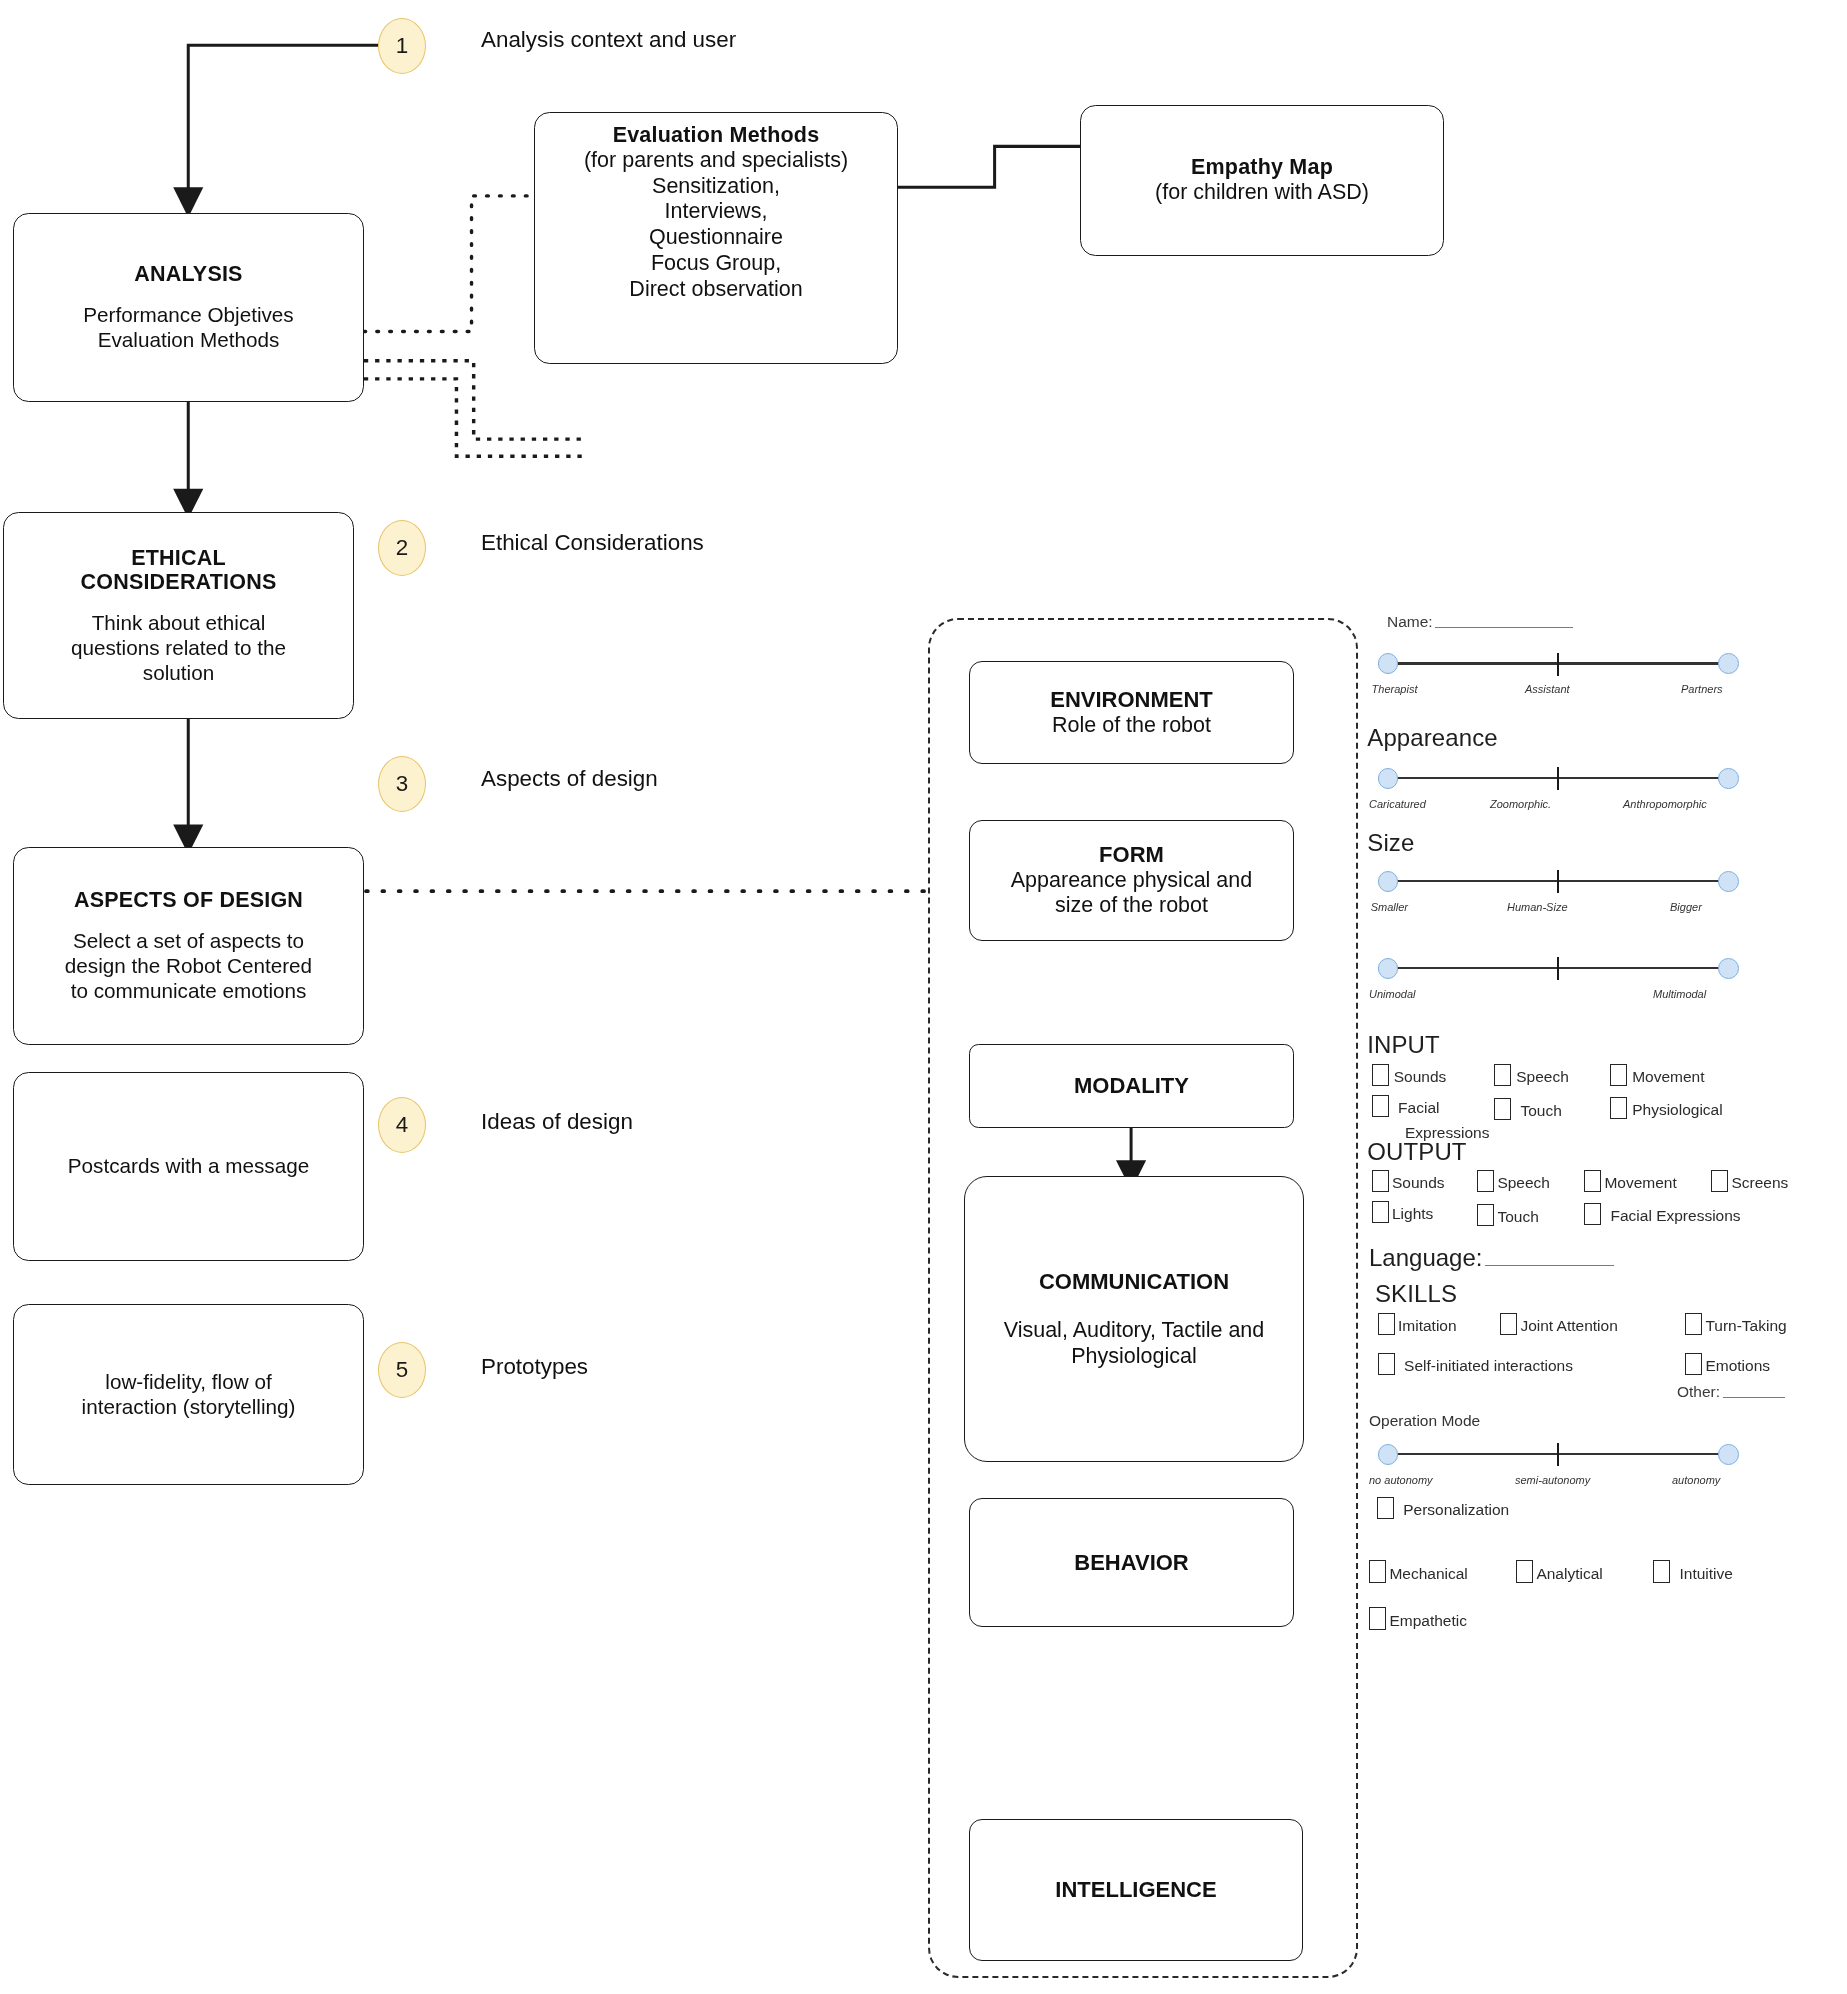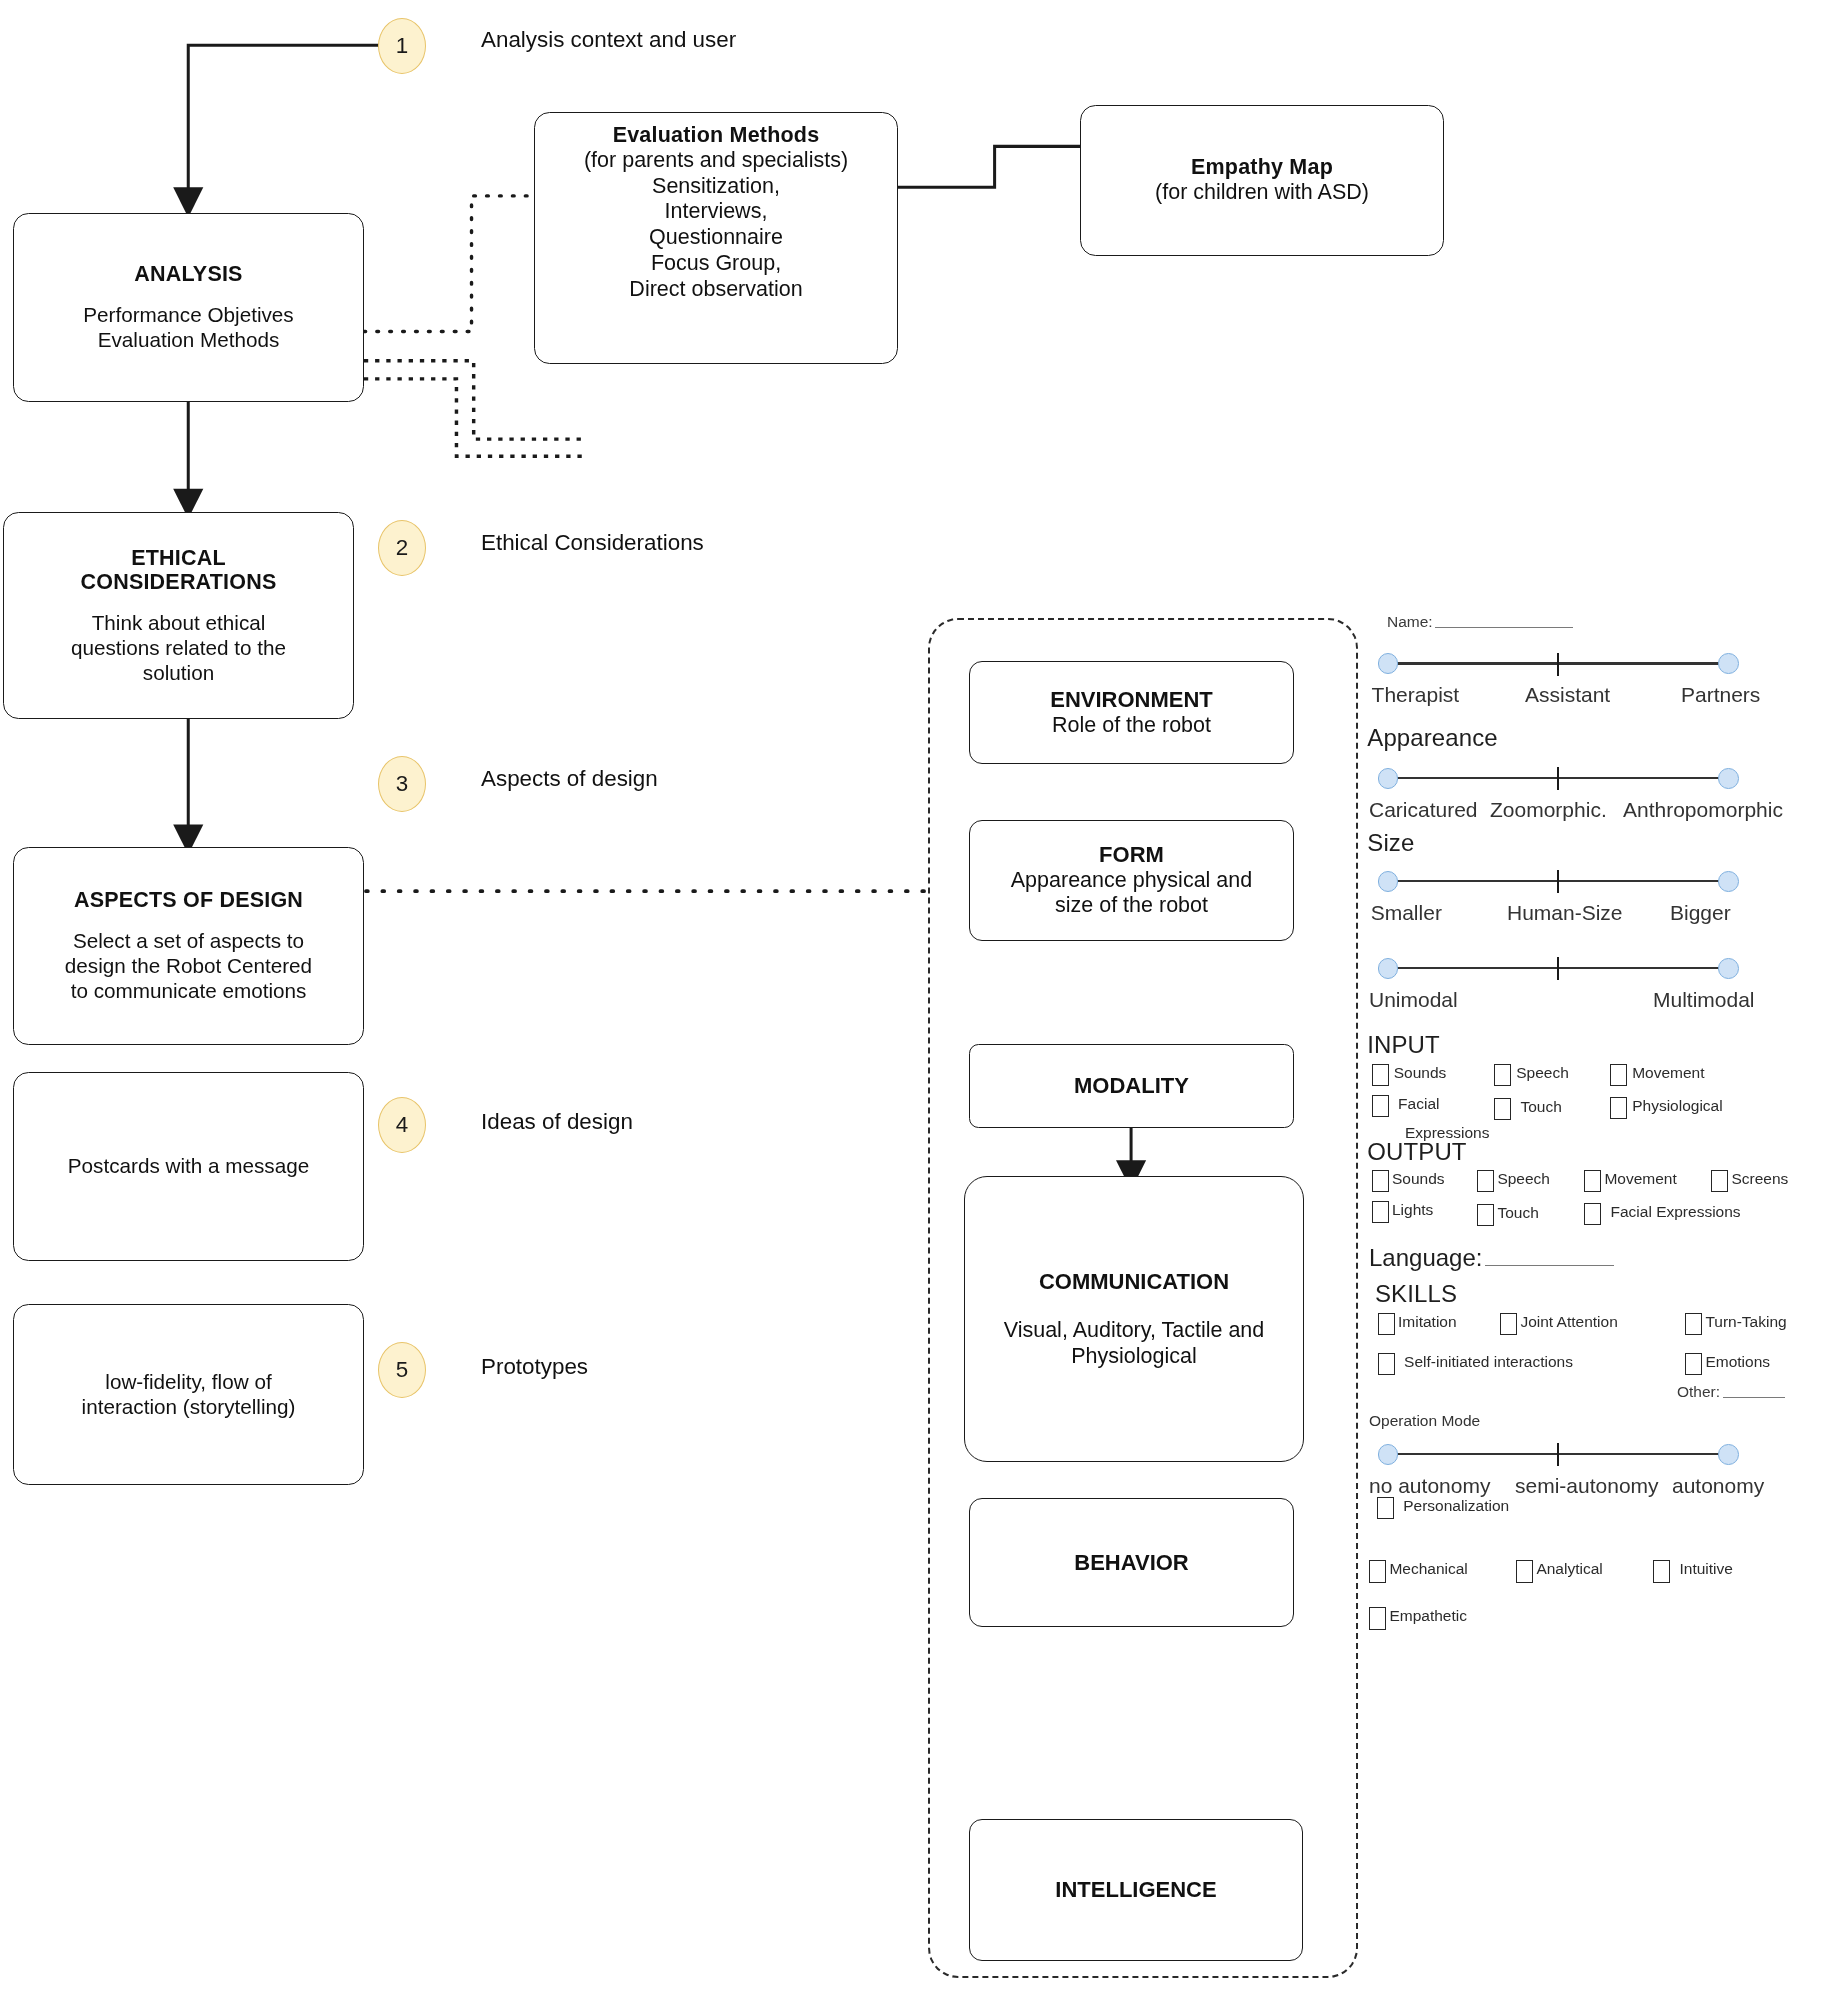--- a/index.html
+++ b/index.html
@@ -165,31 +165,32 @@
   }
   .slider .tick{
     position:absolute;
     top:9.5px;
     width:2.2px;height:23px;
     background:#1a1a1a;
   }
   .slabels{
     position:relative;
     height:20.7px;
-    font-size:21px;
+    font-size:11px;
     color:#333;
+    font-style:italic;
   }
   .slabels span{position:absolute;white-space:nowrap;}
 
   
   .cbrow{position:relative;}
   .cb{
     position:absolute;
     display:flex;
-    align-items:flex-start;
+    align-items:flex-end;
     white-space:nowrap;
   }
   .cb .sq{
     width:17px;height:22.4px;
     border:1.7px solid #262626;
     box-sizing:border-box;
     background:#fff;
     flex:0 0 auto;
   }
   .cb .lbl{

